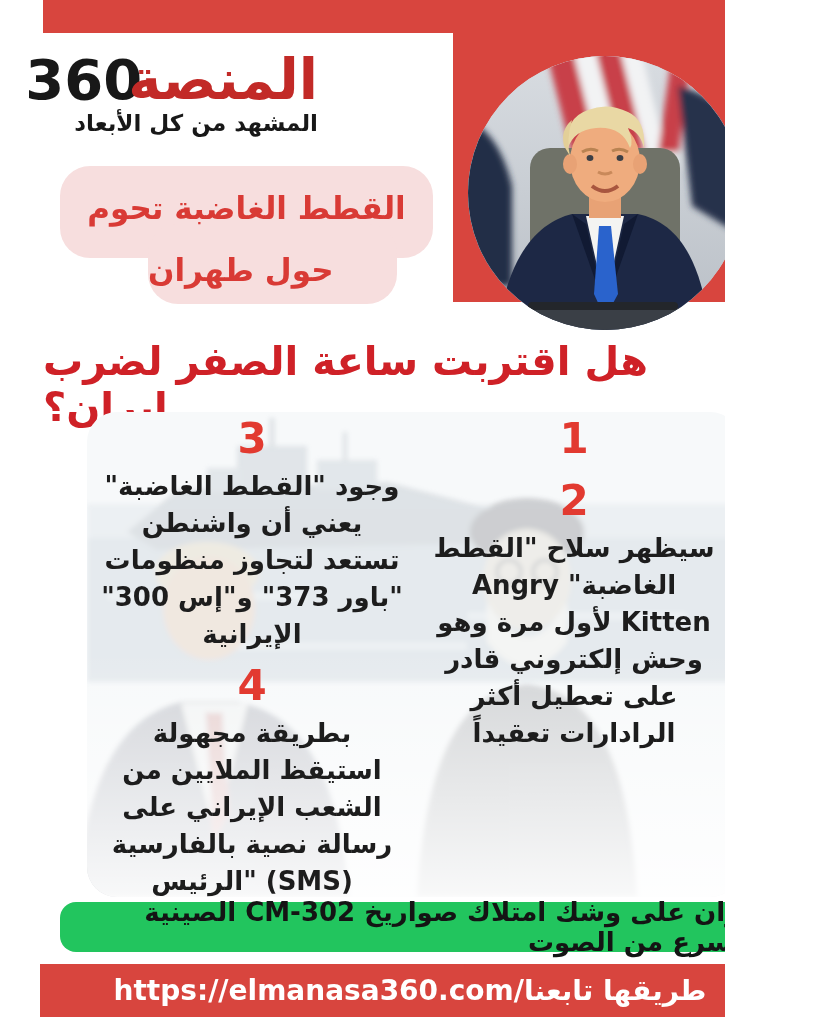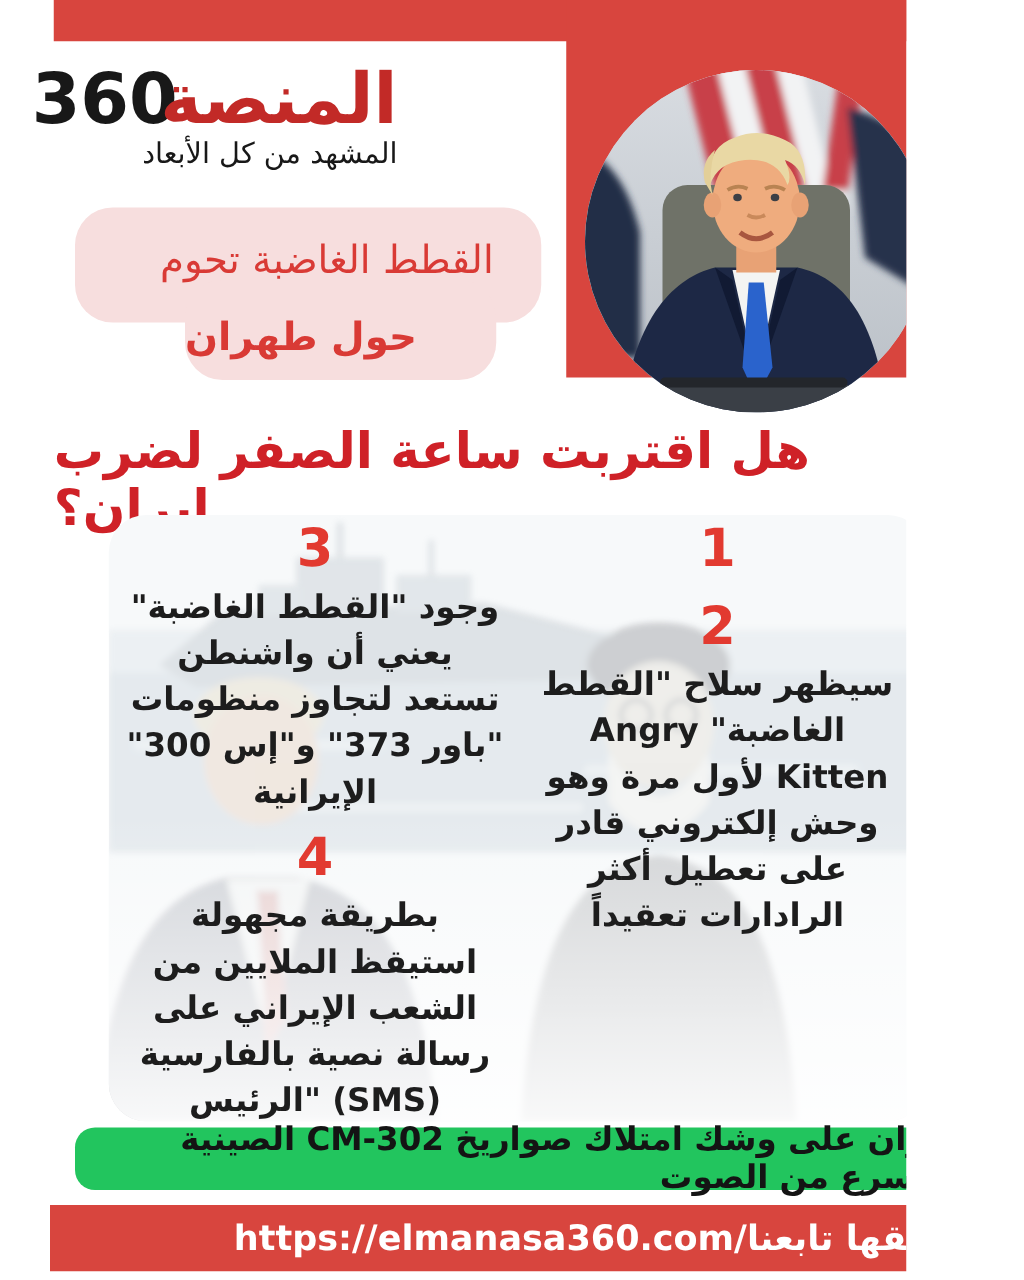--- a/index.html
+++ b/index.html
@@ -8,27 +8,27 @@
     font-family:"DejaVu Sans", sans-serif;
   }
   
   .top-bar{position:absolute;left:43px;top:0;width:738px;height:33px;background:#d8453e;}
   .red-block{position:absolute;left:453px;top:0;width:273px;height:302px;background:#d8453e;}
   
   .logo-block{position:absolute;left:80px;top:52px;width:238px;direction:rtl;text-align:right;}
   .logo-line{font-size:56px;font-weight:bold;line-height:1.0;white-space:nowrap;letter-spacing:-2px;}
   .logo-ar{color:#c22a27;}
   .logo-num{color:#181818;margin-left:0;margin-right:-14px;}
-  .tagline{margin-top:2px;font-size:23px;font-weight:normal;color:#181818;white-space:nowrap;}
+  .tagline{margin-top:2px;font-size:23px;font-weight:bold;color:#181818;white-space:nowrap;}
   
   .badge{position:absolute;left:60px;top:166px;width:373px;height:142px;}
   .badge .shape-top{position:absolute;left:0;top:0;width:373px;height:92px;background:#f7dede;border-radius:30px;}
   .badge .shape-bottom{position:absolute;left:88px;top:58px;width:249px;height:80px;background:#f7dede;border-radius:30px;}
   .badge .line1{position:absolute;left:0;top:24px;width:373px;text-align:center;
-    font-size:31px;font-weight:normal;color:#d93a35;direction:rtl;margin-left:15px;}
+    font-size:31px;font-weight:bold;color:#d93a35;direction:rtl;}
   .badge .line2{position:absolute;left:88px;top:86px;width:249px;text-align:left;
     font-size:31px;font-weight:bold;color:#d93a35;direction:rtl;}
   
   .avatar{position:absolute;left:468px;top:56px;width:274px;height:274px;border-radius:50%;
     overflow:hidden;background:#cdd2d8;}
   .avatar svg{display:block;}
   
   .headline{position:absolute;left:43px;top:338px;width:738px;text-align:left;direction:rtl;
     font-size:40px;font-weight:bold;color:#cf2127;}
   
@@ -41,21 +41,21 @@
   .num{font-size:42px;font-weight:bold;color:#e23a30;text-align:center;line-height:1.1;margin-top:4px;}
   .ptext{font-size:26px;font-weight:bold;color:#1d1d1d;text-align:center;line-height:1.42;margin-top:6px;}
   .col-right .num.second{margin-top:16px;}
   .col-left .num.second{margin-top:10px;}
   
   .banner{position:absolute;left:60px;top:902px;width:700px;height:50px;background:#22c55e;
     border-radius:16px;display:flex;align-items:center;justify-content:center;
     font-size:26px;font-weight:bold;color:#141414;direction:rtl;}
   
   .footer{position:absolute;left:40px;top:964px;width:740px;height:53px;background:#d8453e;
-    display:flex;align-items:center;justify-content:flex-end;direction:ltr;
+    display:flex;align-items:center;justify-content:center;direction:ltr;
     font-size:28px;font-weight:bold;color:#ffffff;}
   .footer .label{direction:rtl;}
 </style>
 </head>
 <body>
 
 <div class="page">
 
   <div class="top-bar"></div>
   <div class="red-block"></div>

